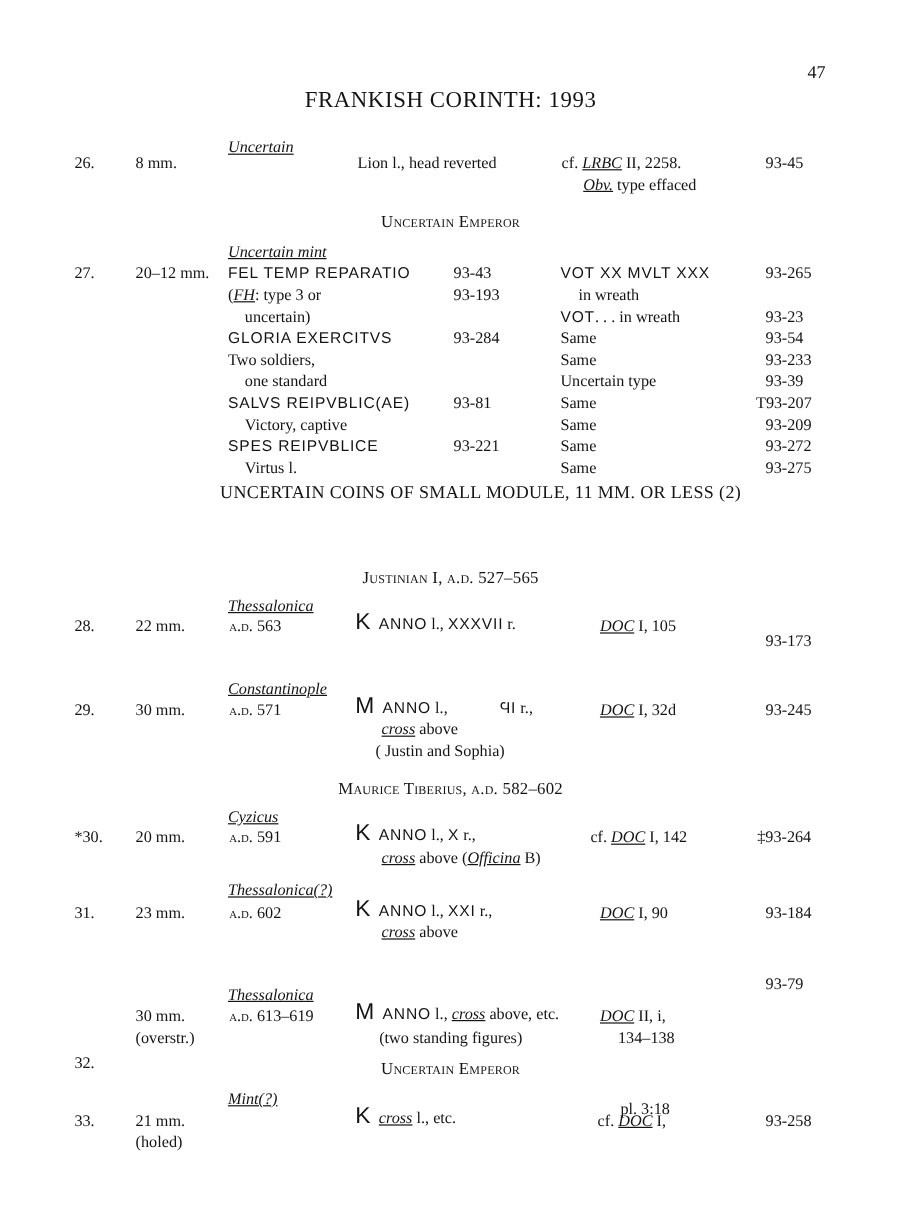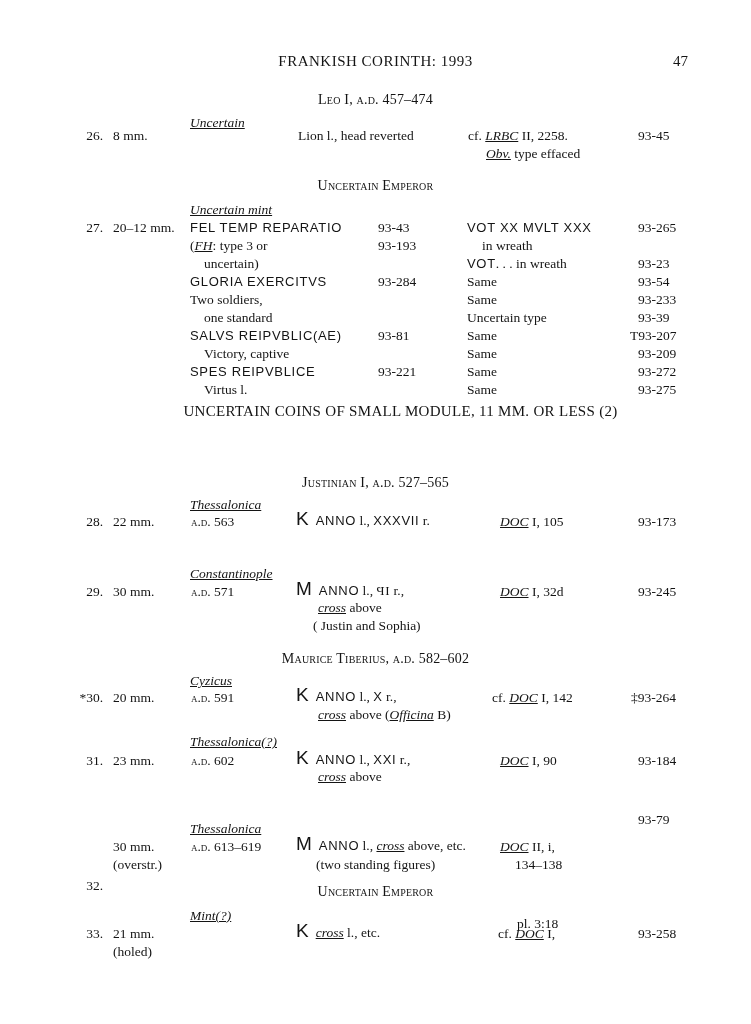--- a/index.html
+++ b/index.html
@@ -2,39 +2,38 @@
 <html><head>
 <meta charset="utf-8">
 <style>
   html,body{margin:0;padding:0;background:#ffffff;}
   .doc{position:relative;width:751px;height:1024px;background:#fff;overflow:hidden;
        font-family:"Liberation Serif","DejaVu Serif",serif;font-size:13.5px;color:#141414;}
   .abs{position:absolute;white-space:nowrap;}
   .c{left:0;width:751px;text-align:center;}
   .sc{font-variant:small-caps;}
   .it{font-style:italic;text-decoration:underline;}
-  .ttl{font-size:15px;letter-spacing:0.5px;}
+  .ttl{font-size:19px;letter-spacing:0.5px;margin-top:20px;}
   .pn{left:560px;width:128px;text-align:right;font-size:15px;}
   .ruler{font-size:14px;letter-spacing:0.2px;}
   .h1{font-size:15px;letter-spacing:0.3px;padding-left:25px;}
   .sans{font-family:"Liberation Sans","DejaVu Sans",sans-serif;font-size:13px;letter-spacing:0.7px;}
-  .dv{font-family:Liberation Serif, serif;}
+  .dv{font-family:Liberation Sans, sans-serif;margin-left:40px;}
   .kb{font-family:"Liberation Sans","DejaVu Sans",sans-serif;font-size:19px;margin-right:7px;letter-spacing:0;}
-  .numcol{left:62px;width:41px;text-align:right;}
+  .numcol{left:62px;width:41px;}
   .kline{line-height:19px;}
 </style>
 </head>
 <body>
 
 <div class="doc">
 
   <div class="abs c ttl" style="top:53px">FRANKISH CORINTH: 1993</div>
   <div class="abs pn" style="top:53px">47</div>
 
-  <div class="abs c sc ruler" style="top:92px">Leo I, a.d. 457–474</div>
   <div class="abs it" style="left:190px;top:115px">Uncertain</div>
   <div class="abs numcol" style="top:128px">26.</div>
   <div class="abs" style="left:113px;top:128px">8 mm.</div>
   <div class="abs" style="left:298px;top:128px">Lion l., head reverted</div>
   <div class="abs" style="left:468px;top:128px"><span>cf. </span><span class="it">LRBC</span><span> II, 2258.</span></div>
   <div class="abs" style="left:638px;top:128px">93-45</div>
   <div class="abs" style="left:486px;top:146px"><span class="it">Obv.</span><span> type effaced</span></div>
 
   <div class="abs c sc ruler" style="top:178px">Uncertain Emperor</div>
   <div class="abs it" style="left:190px;top:202px">Uncertain mint</div>
@@ -87,21 +86,21 @@
 
   <div class="abs c h1" style="top:403px">UNCERTAIN COINS OF SMALL MODULE, 11 MM. OR LESS (2)</div>
 
   <div class="abs c sc ruler" style="top:475px">Justinian I, a.d. 527–565</div>
   <div class="abs it" style="left:190px;top:497px">Thessalonica</div>
   <div class="abs numcol" style="top:514px">28.</div>
   <div class="abs" style="left:113px;top:514px">22 mm.</div>
   <div class="abs sc" style="left:191px;top:514px">a.d. 563</div>
   <div class="abs kline" style="left:296px;top:509px"><span class="kb">K</span><span class="sans">ANNO</span><span> l., </span><span class="sans">XXXVII</span><span> r.</span></div>
   <div class="abs" style="left:500px;top:514px"><span class="it">DOC</span><span> I, 105</span></div>
-  <div class="abs" style="left:638px;top:514px">93-173</div>
+  <div class="abs" style="left:638px;top:526px">93-173</div>
 
   <div class="abs it" style="left:190px;top:566px">Constantinople</div>
   <div class="abs numcol" style="top:584px">29.</div>
   <div class="abs" style="left:113px;top:584px">30 mm.</div>
   <div class="abs sc" style="left:191px;top:584px">a.d. 571</div>
   <div class="abs kline" style="left:296px;top:579px"><span class="kb">M</span><span class="sans">ANNO</span><span> l., </span><span class="sans dv">ϤI</span><span> r.,</span></div>
   <div class="abs" style="left:500px;top:584px"><span class="it">DOC</span><span> I, 32d</span></div>
   <div class="abs" style="left:638px;top:584px">93-245</div>
   <div class="abs" style="left:318px;top:600px"><span class="it">cross</span><span> above</span></div>
   <div class="abs" style="left:313px;top:618px">( Justin and Sophia)</div>

